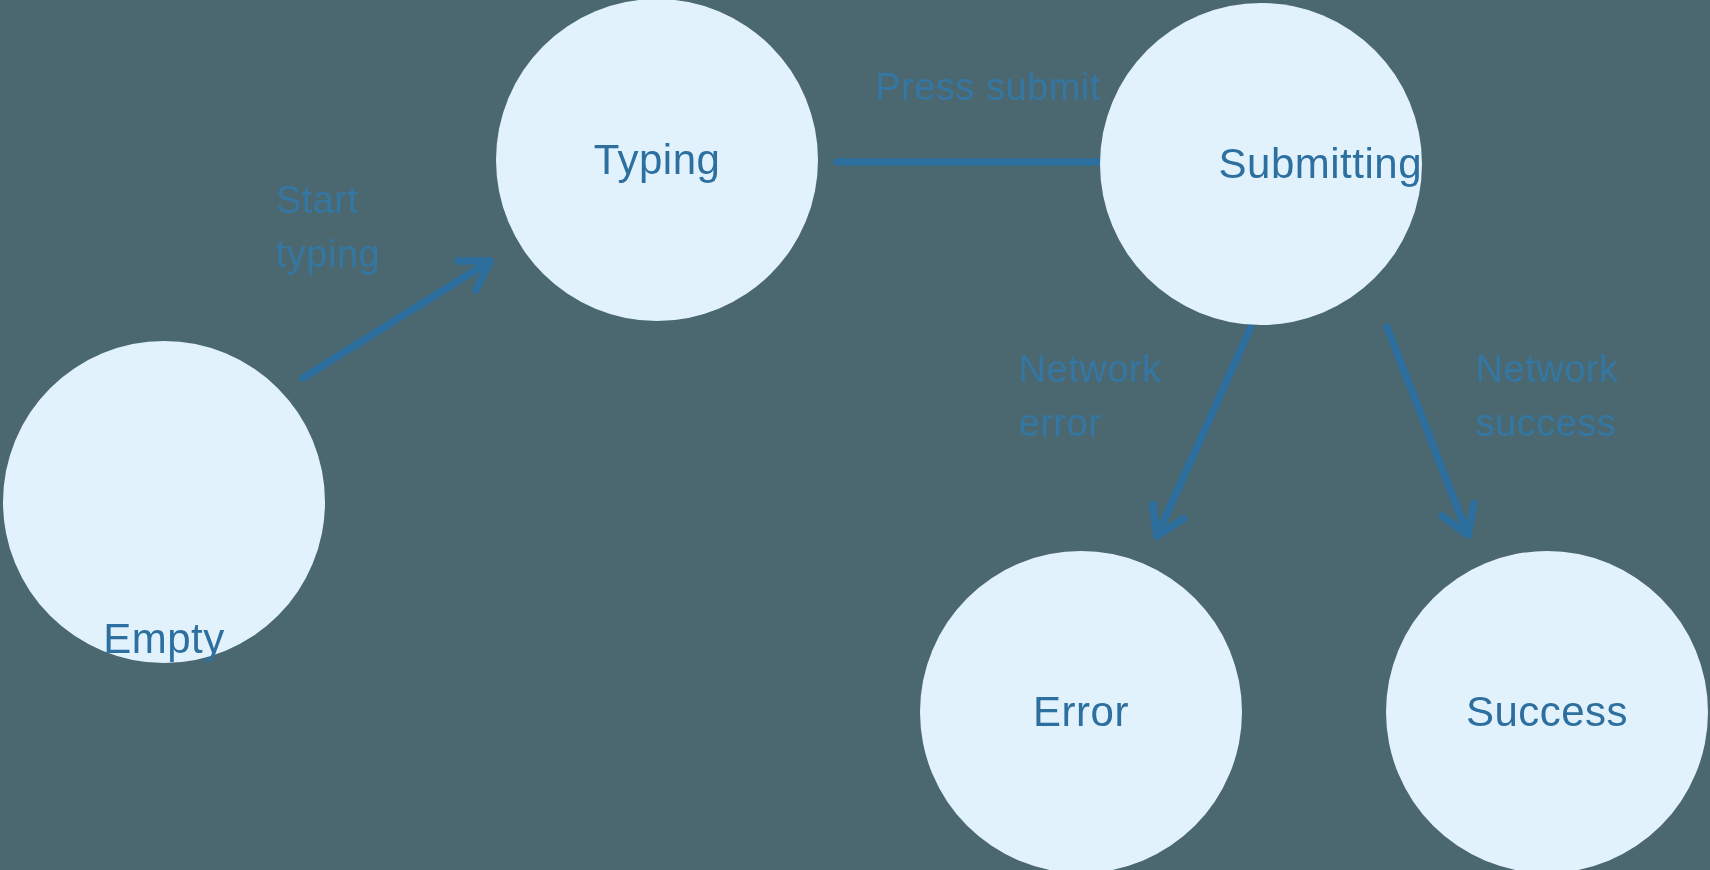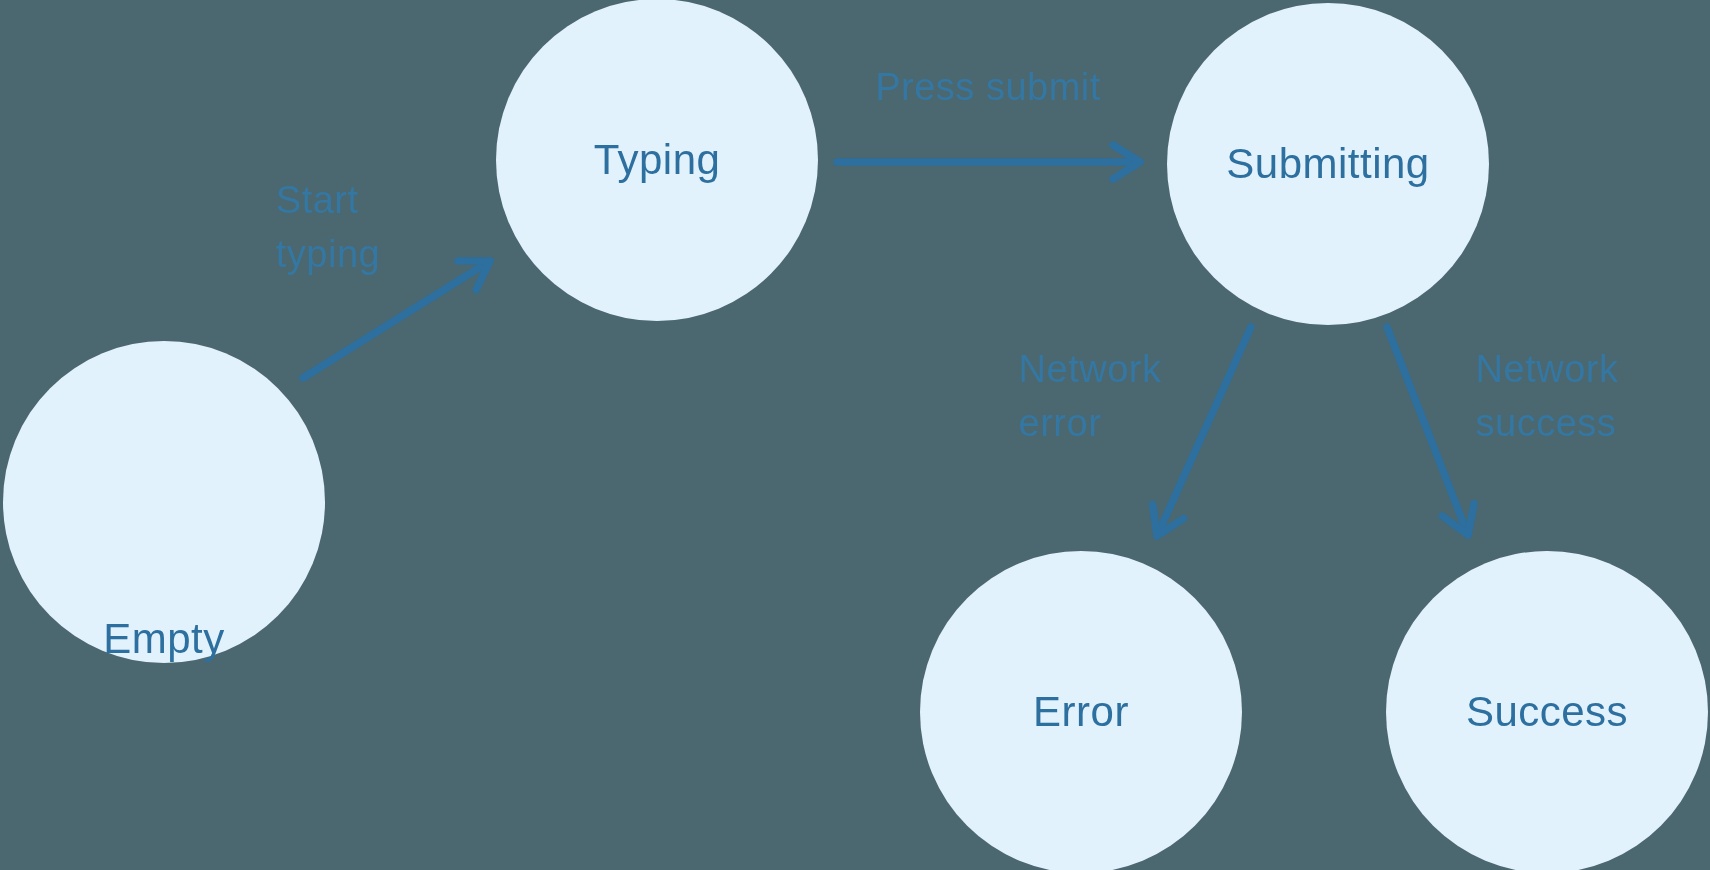--- a/index.html
+++ b/index.html
@@ -74,21 +74,21 @@
   </svg>
 
   <div class="node" style="left:3px;top:341px;align-items:flex-end;">
     <span class="node-label">Empty</span>
   </div>
 
   <div class="node" style="left:496px;top:-1px;">
     <span class="node-label">Typing</span>
   </div>
 
-  <div class="node" style="left:1167px;top:3px;">
+  <div class="node" style="left:1100px;top:3px;justify-content:flex-end;">
     <span class="node-label">Submitting</span>
   </div>
 
   <div class="node" style="left:920px;top:551px;">
     <span class="node-label">Error</span>
   </div>
 
   <div class="node" style="left:1386px;top:551px;">
     <span class="node-label">Success</span>
   </div>

